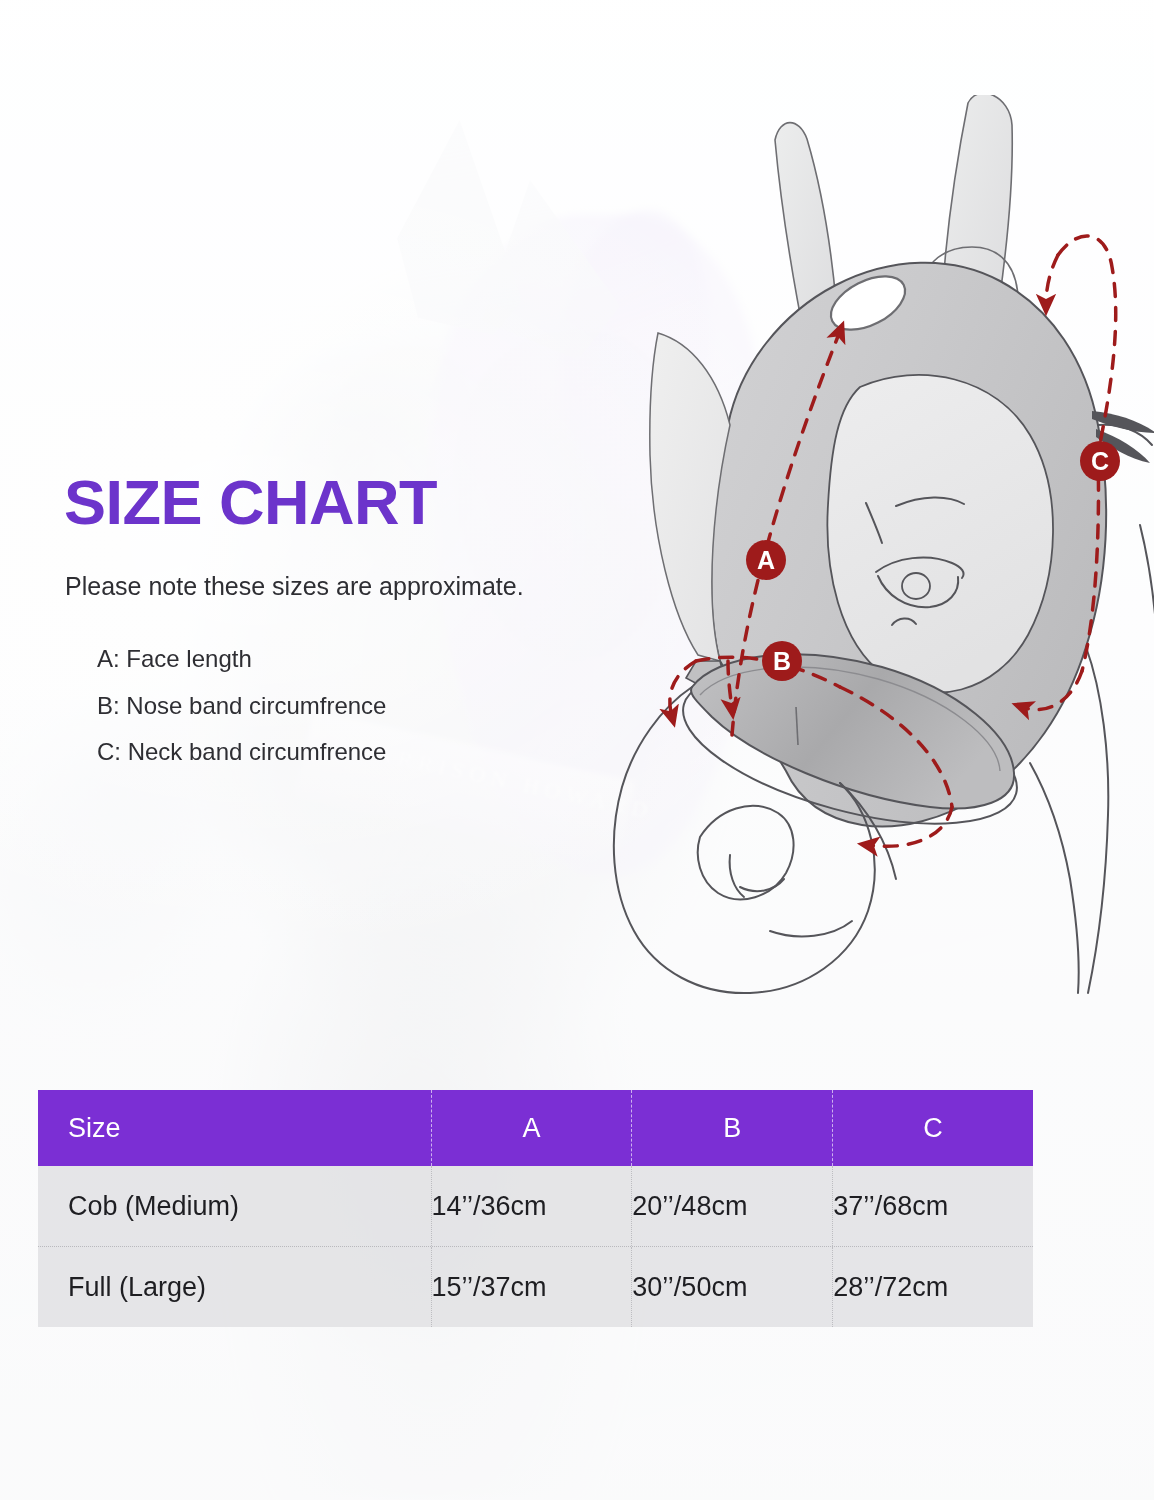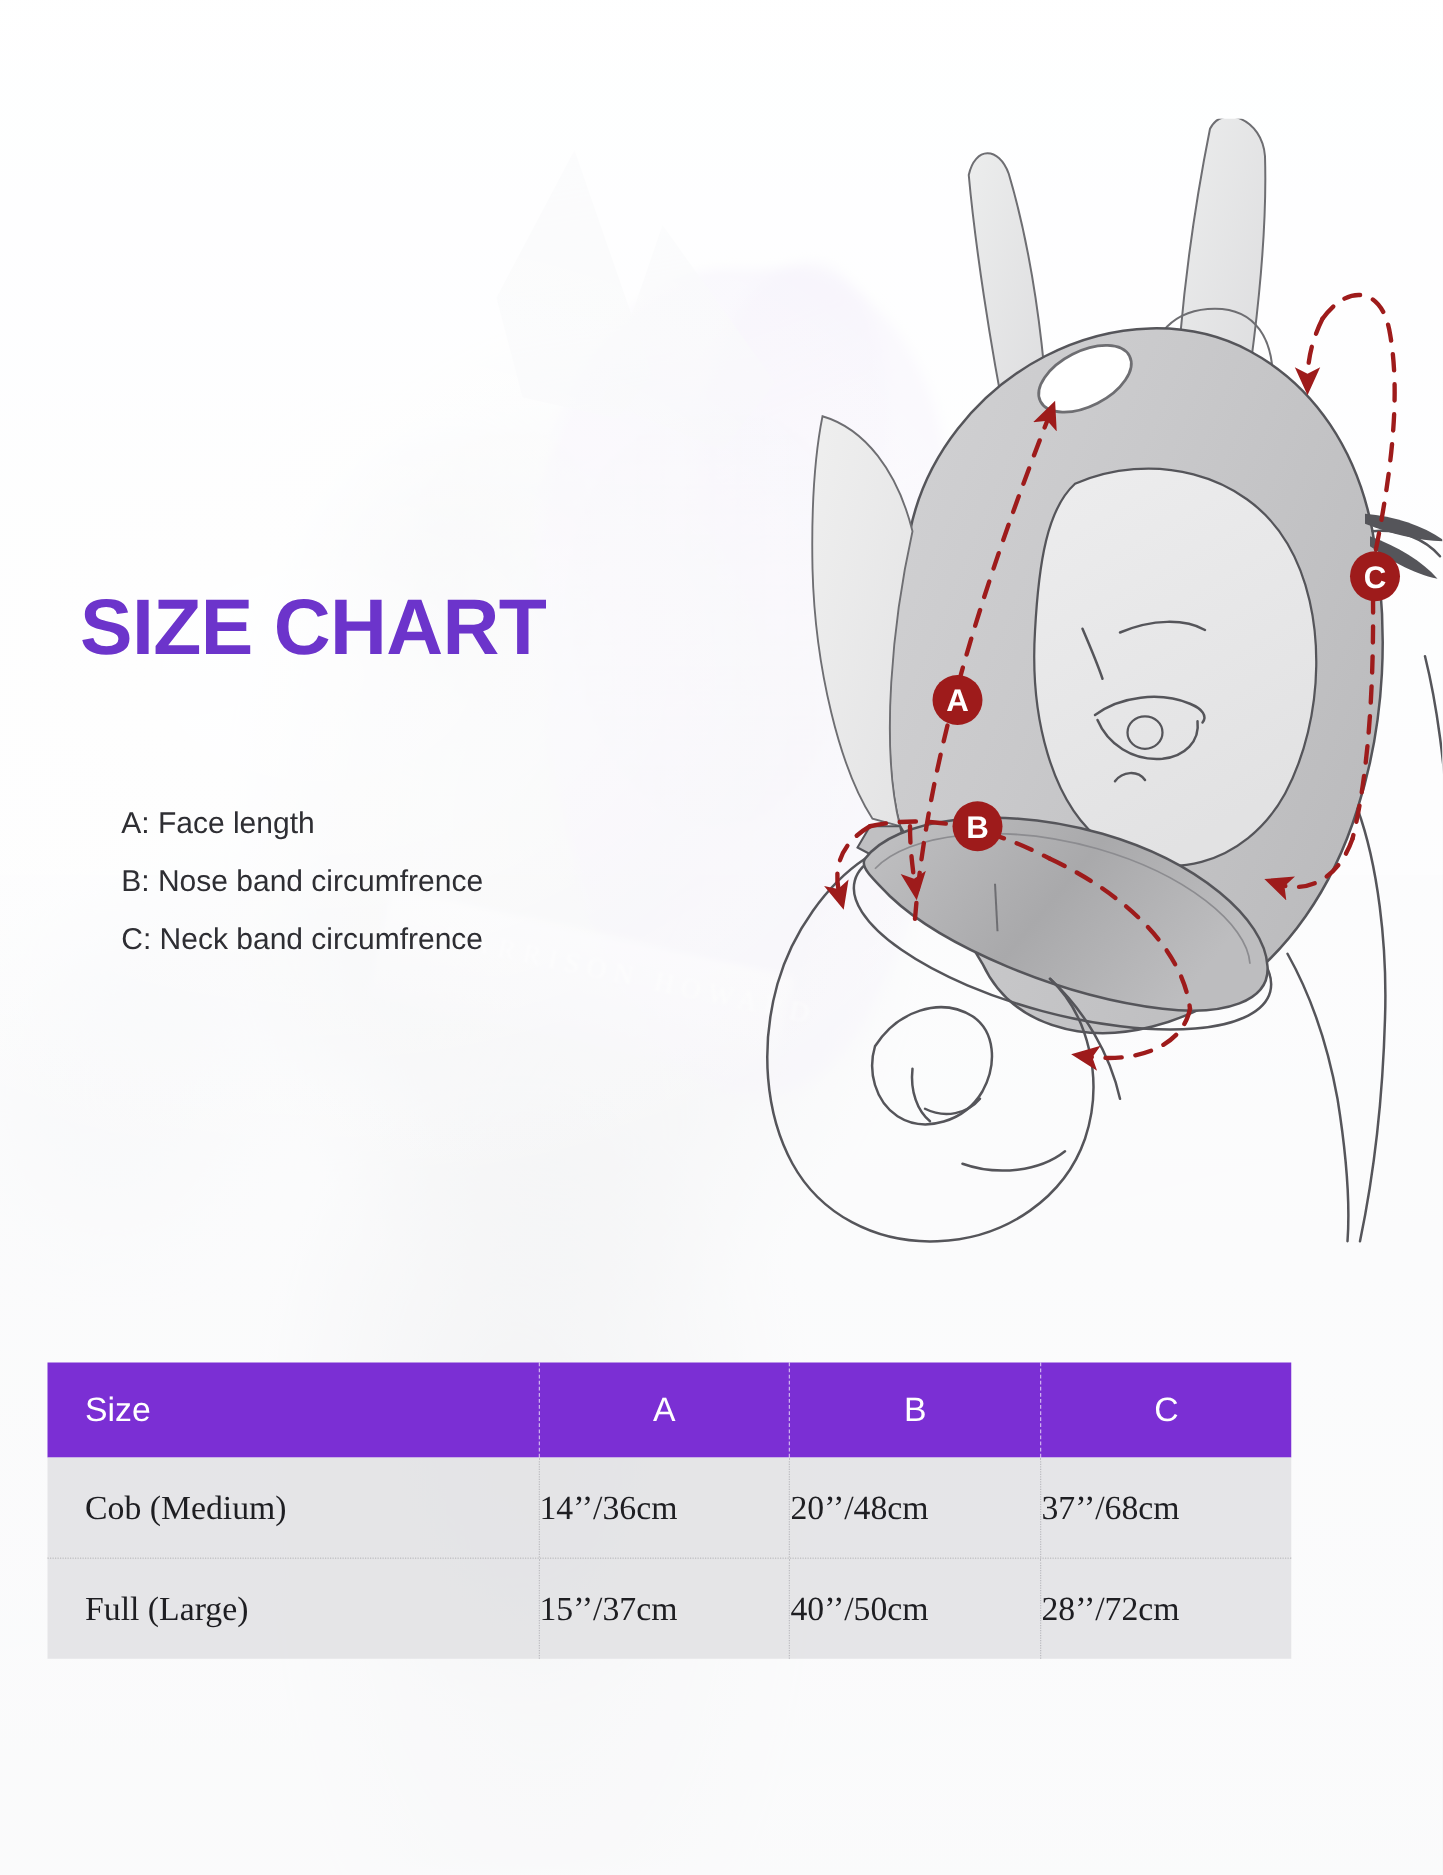--- a/index.html
+++ b/index.html
@@ -148,21 +148,21 @@
   .trow{
     display:flex;height:80px;align-items:center;
     background:rgba(224,224,226,.80);
   }
   .trow.alt{background:rgba(224,224,226,.80);}
   .trow.sep{border-top:1px dotted #b9b9bd;}
   .c0{width:420px;padding-left:30px;box-sizing:border-box;}
   .c1,.c2,.c3{width:216px;text-align:center;box-sizing:border-box;}
   .thead .c1,.thead .c2,.thead .c3{border-left:1px dashed rgba(255,255,255,.62);height:76px;display:flex;align-items:center;justify-content:center;}
   .trow .c1,.trow .c2,.trow .c3{border-left:1px dotted #bdbdc1;height:80px;display:flex;align-items:center;justify-content:flex-start;}
-  .trow .cell-txt{font-size:27px;color:#1e1e22;font-family:Liberation Serif, serif;}
+  .trow .cell-txt{font-size:27px;color:#1e1e22;}
   .trow .c0{display:flex;align-items:center;}
 </style>
 </head>
 <body>
 
 <div id="page">
 
   <div class="bgphoto">
     <div class="bg-sky"></div>
     <div class="bg-ground"></div>
@@ -322,20 +322,21 @@
         <text x="182" y="575" text-anchor="middle" fill="#ffffff" font-family="Liberation Sans, sans-serif" font-size="25" font-weight="bold">B</text>
       </g>
       <g>
         <circle cx="500" cy="366" r="20" fill="#9E1B1B"></circle>
         <text x="500" y="375" text-anchor="middle" fill="#ffffff" font-family="Liberation Sans, sans-serif" font-size="25" font-weight="bold">C</text>
       </g>
     </svg>
   </div>
 
   <div class="title">SIZE CHART</div>
+  <div class="subtitle">Please note these sizes are approximate.</div>
 
   <div class="legend">
     <div>A: Face length</div>
     <div>B: Nose band circumfrence</div>
     <div>C: Neck band circumfrence</div>
   </div>
 
   <div class="table">
     <div class="thead">
       <div class="cell c0">Size</div>
@@ -360,21 +361,21 @@
     </div>
 
     <div class="trow alt sep">
       <div class="c0">
           <span class="cell-txt">Full (Large)</span>
         </div>
       <div class="c1">
           <span class="cell-txt">15’’/37cm</span>
         </div>
       <div class="c2">
-          <span class="cell-txt">40’’/50cm</span>
+          <span class="cell-txt">30’’/50cm</span>
         </div>
       <div class="c3">
           <span class="cell-txt">28’’/72cm</span>
         </div>
     </div>
   </div>
 
 </div>
 
 </body></html>

